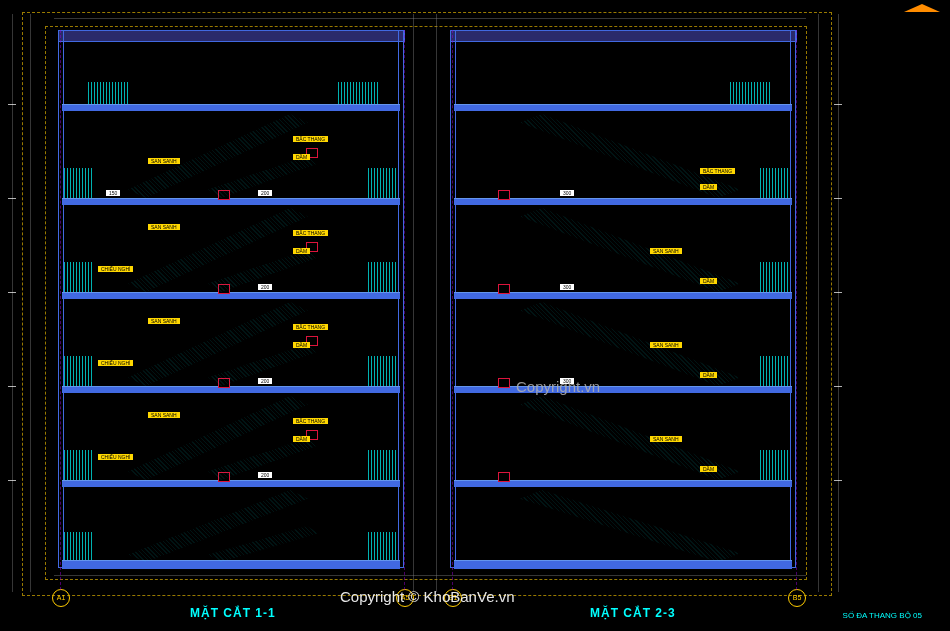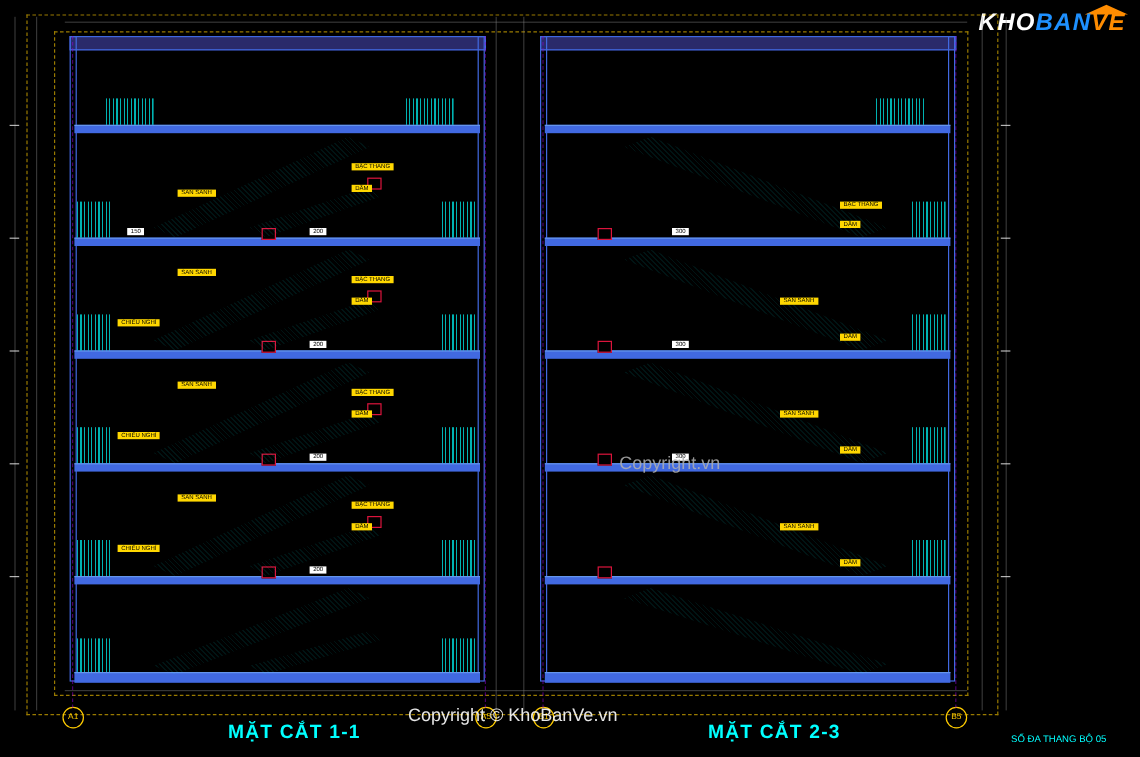--- a/index.html
+++ b/index.html
@@ -4,21 +4,21 @@
 <style>
   html,body{margin:0;padding:0;background:#000;overflow:hidden;font-family:Arial,sans-serif}
   .canvas{position:relative;width:950px;height:631px;background:#000}
   .watermark-logo{position:absolute;top:8px;right:12px;font-weight:bold;font-size:20px;color:#fff;font-style:italic;letter-spacing:1px}
   .watermark-logo .kho{color:#fff}
   .watermark-logo .ban{color:#1e90ff}
   .watermark-logo .ve{color:#ff8c00}
   .roof{position:absolute;top:4px;right:10px;width:0;height:0;border-left:18px solid transparent;border-right:18px solid transparent;border-bottom:8px solid #ff8c00}
   .watermark-center{position:absolute;top:378px;left:516px;color:#b0b0b0;font-size:15px;font-family:Arial;opacity:0.85}
   .copyright{position:absolute;bottom:26px;left:340px;color:#fff;font-size:15px;opacity:0.9}
-  .bottom-label{position:absolute;bottom:11px;color:#00ffff;font-size:16px;font-weight:bold;letter-spacing:1px}
+  .bottom-label{position:absolute;bottom:11px;color:#00ffff;font-size:12px;font-weight:bold;letter-spacing:1px}
   .drawing-title{position:absolute;bottom:11px;right:28px;color:#00ffff;font-size:8px}
   .grid-bubble{position:absolute;width:16px;height:16px;border:1px solid #ffcc00;border-radius:50%;text-align:center;line-height:16px;font-size:7px;color:#ffcc00}
   .grid-line{position:absolute;border-left:1px dashed #9400d3;opacity:0.5}
   .ext-border{position:absolute;border:1px dashed #ffcc00;opacity:0.6}
   .section{position:absolute}
   .outer-wall{position:absolute;border:1px solid #4169e1;background:transparent}
   .floor-slab{position:absolute;height:6px;background:#4169e1;border-top:1px solid #6495ed}
   .beam-red{position:absolute;width:10px;height:8px;border:1px solid #dc143c;background:#000}
   .hatch{position:absolute;background:repeating-linear-gradient(45deg,rgba(0,255,255,0.08) 0,rgba(0,255,255,0.08) 1px,transparent 1px,transparent 3px)}
   .rail{position:absolute;background:repeating-linear-gradient(90deg,#00ffff 0,#00ffff 1px,transparent 1px,transparent 3px);opacity:0.7}
@@ -28,23 +28,20 @@
   .roof-slab{position:absolute;height:10px;background:#2a2a6a;border:1px solid #4169e1}
   .tick{position:absolute;width:8px;height:1px;background:#fff;opacity:0.7}
   .hdim{position:absolute;height:1px;background:#888;opacity:0.4}
 </style>
 </head>
 <body>
 
 <div class="canvas">
 
   <div class="roof"></div>
-  <div class="watermark-logo">
-    <span class="kho">KHO</span><span class="ban">BAN</span><span class="ve">VE</span>
-  </div>
 
   <div class="ext-border" style="left:45px;top:26px;width:760px;height:552px"></div>
   <div class="ext-border" style="left:22px;top:12px;width:808px;height:582px"></div>
 
   <div class="dim-line" style="left:12px;top:14px;height:578px"></div>
   <div class="dim-line" style="left:30px;top:14px;height:578px"></div>
   <div class="dim-line" style="left:413px;top:14px;height:578px"></div>
   <div class="dim-line" style="left:436px;top:14px;height:578px"></div>
   <div class="dim-line" style="left:818px;top:14px;height:578px"></div>
   <div class="dim-line" style="left:838px;top:14px;height:578px"></div>

